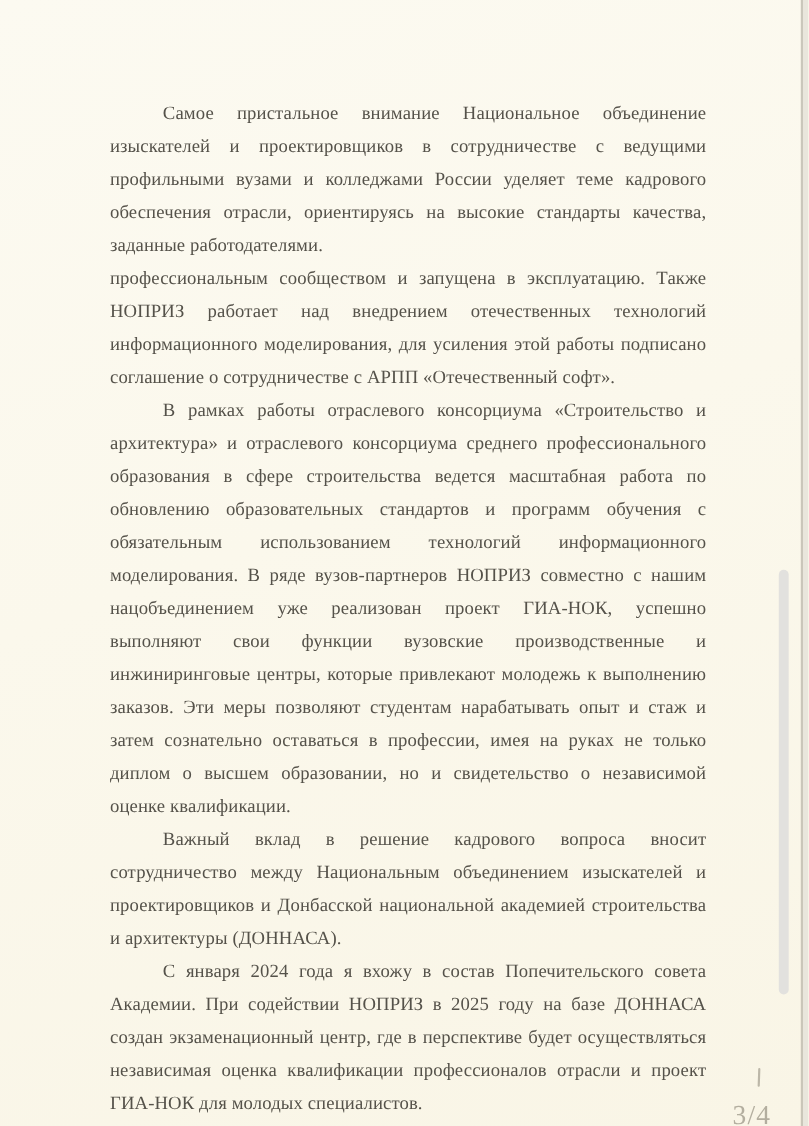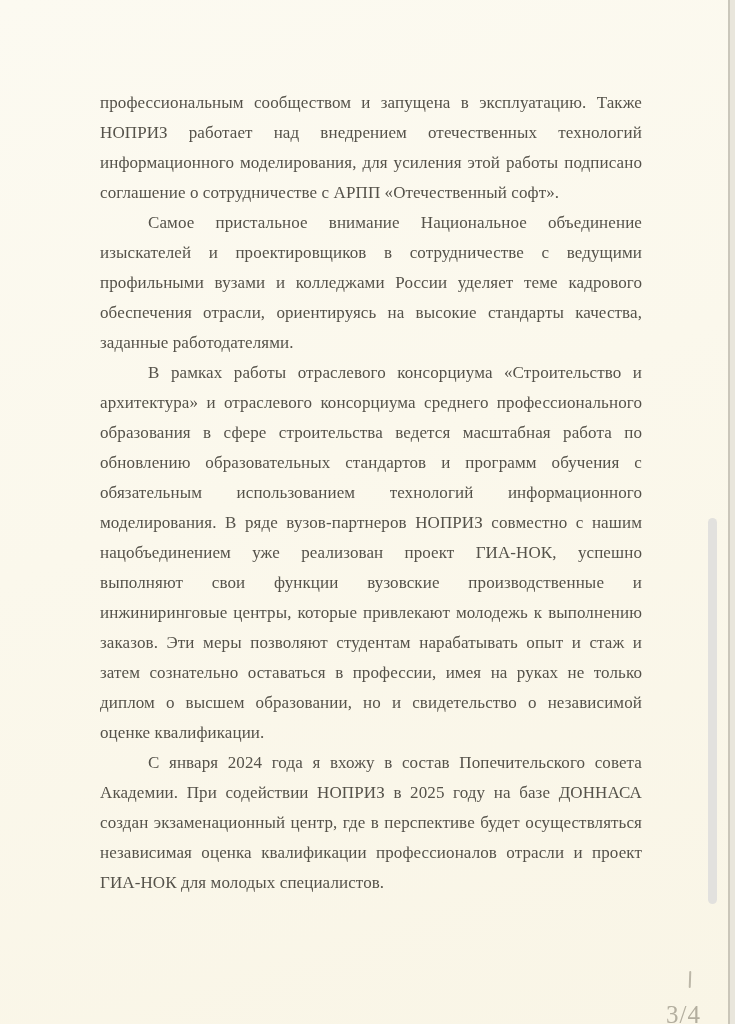--- a/index.html
+++ b/index.html
@@ -90,23 +90,24 @@
     color: #b3ae9f;
     letter-spacing: 1px;
   }
 </style>
 </head>
 <body>
 
 <div class="page">
 
   <div class="text-block">
+    <p class="para">Самое пристальное внимание Национальное объединение изыскателей и проектировщиков в сотрудничестве с ведущими профильными вузами и колледжами России уделяет теме кадрового обеспечения отрасли, ориентируясь на высокие стандарты качества, заданные работодателями.</p>
     <p class="para no-indent">профессиональным сообществом и запущена в эксплуатацию. Также НОПРИЗ работает над внедрением отечественных технологий информационного моделирования, для усиления этой работы подписано соглашение о сотрудничестве с АРПП «Отечественный софт».</p>
-    <p class="para">Самое пристальное внимание Национальное объединение изыскателей и проектировщиков в сотрудничестве с ведущими профильными вузами и колледжами России уделяет теме кадрового обеспечения отрасли, ориентируясь на высокие стандарты качества, заданные работодателями.</p>
     <p class="para">В рамках работы отраслевого консорциума «Строительство и архитектура» и отраслевого консорциума среднего профессионального образования в сфере строительства ведется масштабная работа по обновлению образовательных стандартов и программ обучения с обязательным использованием технологий информационного моделирования. В ряде вузов-партнеров НОПРИЗ совместно с нашим нацобъединением уже реализован проект ГИА-НОК, успешно выполняют свои функции вузовские производственные и инжиниринговые центры, которые привлекают молодежь к выполнению заказов. Эти меры позволяют студентам нарабатывать опыт и стаж и затем сознательно оставаться в профессии, имея на руках не только диплом о высшем образовании, но и свидетельство о независимой оценке квалификации.</p>
+    <p class="para">Важный вклад в решение кадрового вопроса вносит сотрудничество между Национальным объединением изыскателей и проектировщиков и Донбасской национальной академией строительства и архитектуры (ДОННАСА).</p>
     <p class="para">С января 2024 года я вхожу в состав Попечительского совета Академии. При содействии НОПРИЗ в 2025 году на базе ДОННАСА создан экзаменационный центр, где в перспективе будет осуществляться независимая оценка квалификации профессионалов отрасли и проект ГИА-НОК для молодых специалистов.</p>
   </div>
 
   <div class="edge-tick"></div>
 
   <div class="page-indicator">3/4</div>
 
   <div class="page-edge-line"></div>
   <div class="page-edge-shade"></div>
 

